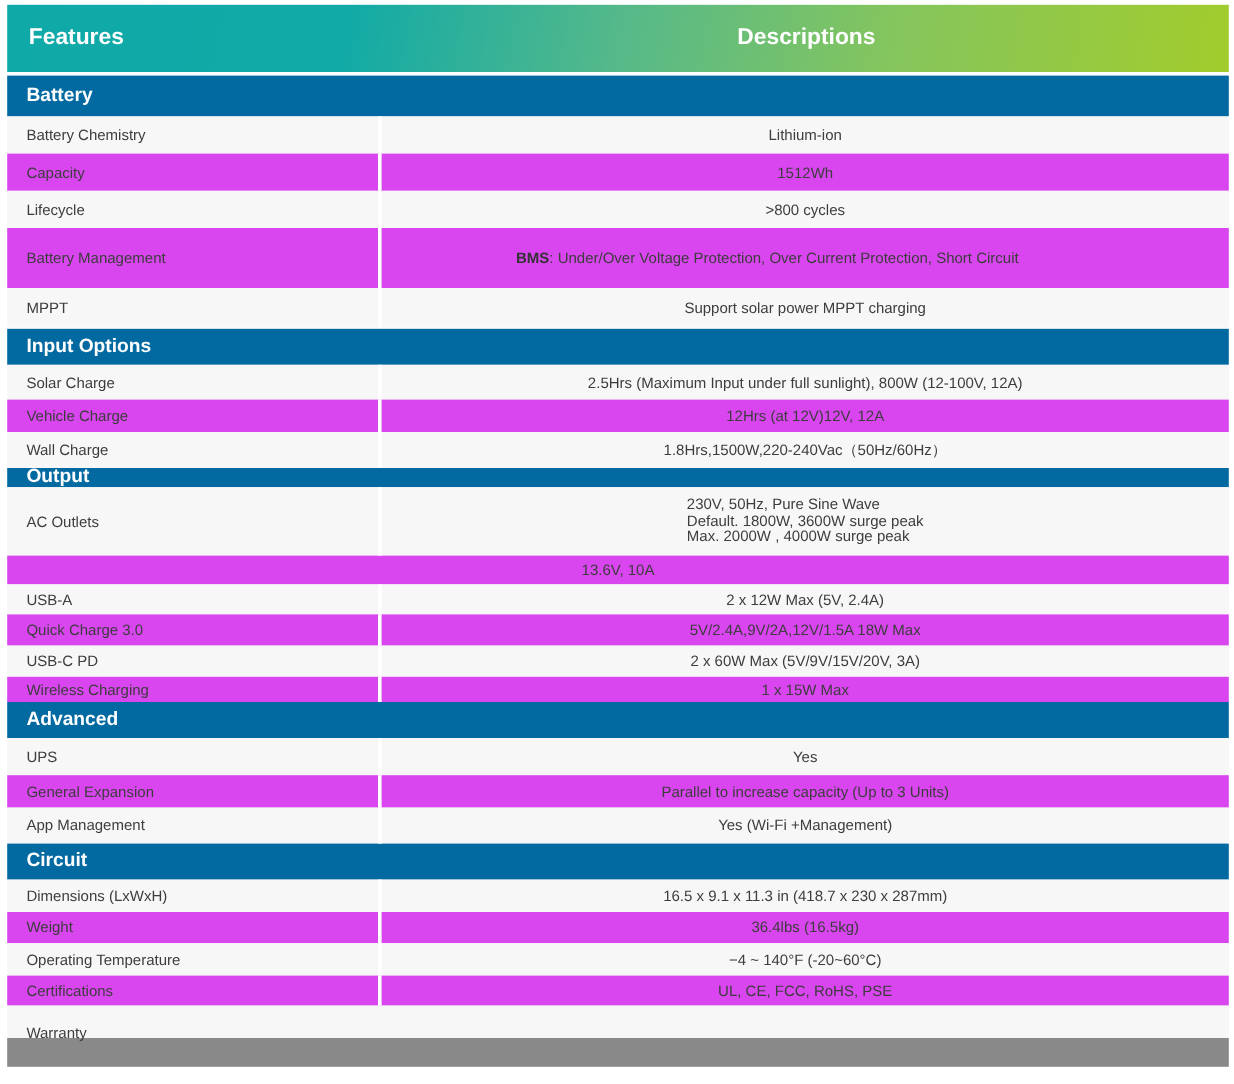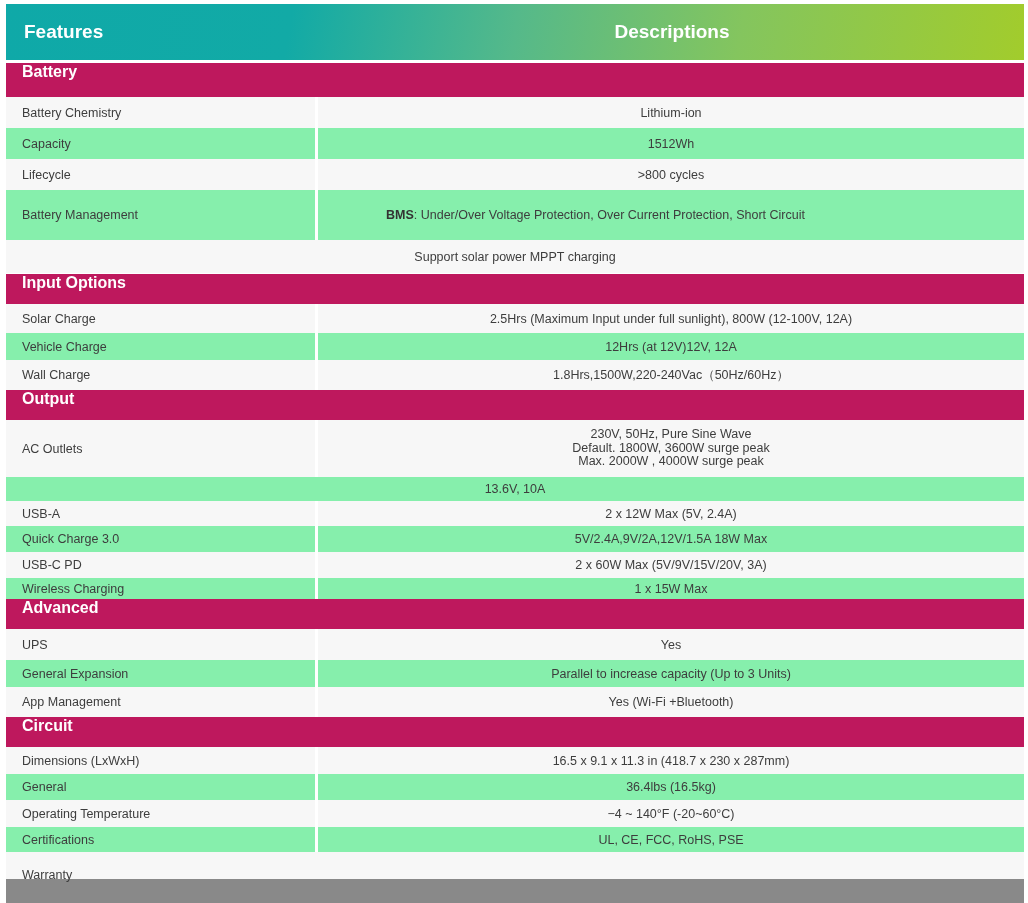--- a/index.html
+++ b/index.html
@@ -6,31 +6,31 @@
   body { width: 1028px; height: 903px; position: relative; overflow: hidden;
          font-family: "Liberation Sans", "DejaVu Sans", sans-serif; }
   .table { position: absolute; left: 6px; top: 4px; width: 1018px; }
   .head { height: 56px; position: relative;
           background: linear-gradient(100deg, #0fa9a8 0%, #12aaa6 28%, #55b98a 50%, #84c55e 72%, #a2cc2c 100%); }
   .head .col { position: absolute; top: 0; height: 56px; line-height: 56px; color: #ffffff;
                font-weight: bold; font-size: 19px; }
   .head .c1 { left: 18px; }
   .head .c2 { left: 314px; right: 0; text-align: center; }
   .gap { height: 3px; background: #ffffff; }
-  .sec { background: #be185d; color: #ffffff; font-weight: bold; font-size: 16px;
-         padding-left: 16px; box-sizing: border-box; display: flex; }
+  .sec { background: #0369a1; color: #ffffff; font-weight: bold; font-size: 16px;
+         padding-left: 16px; box-sizing: border-box; display: flex; align-items: center; }
   .row { display: flex; font-size: 12.5px; color: #3d3d3d; }
   .row.odd { background: #f7f7f7; }
-  .row.even { background: #86efac; }
+  .row.even { background: #d946ef; }
   .row .k { width: 312px; padding-left: 16px; box-sizing: border-box; display: flex; align-items: center;
             border-right: 3px solid #ffffff; text-align: center; }
-  .row .v { flex: 1; display: flex; align-items: center; justify-content: center; text-align: center;
+  .row .v { flex: 1; display: flex; align-items: center; justify-content: center; 
             line-height: 18px; }
   .row .v.multi { line-height: 13.5px; }
-  .row .v.left { justify-content: flex-start; padding-left: 68px; text-align: left; line-height: 19px; }
+  .row .v.left { justify-content: flex-start; padding-left: 112px; text-align: left; line-height: 19px; }
   .row.nodiv .k { border-right: 3px solid transparent; margin-top: 19px; }
   .footbar { background: #898989; height: 24px; }
   b { font-weight: bold; color: #333; }
 </style>
 </head>
 <body>
 
 <div class="table">
 
   <div class="head">
@@ -56,40 +56,41 @@
   </div>
   <div class="row even" style="height:50px">
     <div class="k">Battery Management</div>
     <div class="v left">
       <div>
         <div><b>BMS</b><span>: Under/Over Voltage Protection, Over Current Protection, Short Circuit</span></div>
       </div>
     </div>
   </div>
   <div class="row odd" style="height:33px">
+    <div class="k">MPPT</div>
     <div class="v">Support solar power MPPT charging</div>
   </div>
 
   <div class="sec" style="height:30px;margin-top:1px">
       <span>Input Options</span>
     </div>
   <div class="row odd" style="height:29px">
     <div class="k">Solar Charge</div>
     <div class="v">2.5Hrs (Maximum Input under full sunlight), 800W (12-100V, 12A)</div>
   </div>
   <div class="row even" style="height:27px">
     <div class="k">Vehicle Charge</div>
     <div class="v">12Hrs (at 12V)12V, 12A</div>
   </div>
   <div class="row odd" style="height:30px">
     <div class="k">Wall Charge</div>
     <div class="v">1.8Hrs,1500W,220-240Vac（50Hz/60Hz）</div>
   </div>
 
-  <div class="sec" style="height:30px">
+  <div class="sec" style="height:16px">
       <span>Output</span>
     </div>
   <div class="row odd" style="height:57px">
     <div class="k">AC Outlets</div>
     <div class="v multi">
       <div>
         <div>230V, 50Hz, Pure Sine Wave</div>
         <div>Default. 1800W, 3600W surge peak</div>
         <div>Max. 2000W , 4000W surge peak</div>
       </div>
@@ -121,32 +122,32 @@
   <div class="row odd" style="height:31px">
     <div class="k">UPS</div>
     <div class="v">Yes</div>
   </div>
   <div class="row even" style="height:27px">
     <div class="k">General Expansion</div>
     <div class="v">Parallel to increase capacity (Up to 3 Units)</div>
   </div>
   <div class="row odd" style="height:30px">
     <div class="k">App Management</div>
-    <div class="v">Yes (Wi-Fi +Bluetooth)</div>
+    <div class="v">Yes (Wi-Fi +Management)</div>
   </div>
 
   <div class="sec" style="height:30px">
       <span>Circuit</span>
     </div>
   <div class="row odd" style="height:27px">
     <div class="k">Dimensions (LxWxH)</div>
     <div class="v">16.5 x 9.1 x 11.3 in  (418.7 x 230 x 287mm)</div>
   </div>
   <div class="row even" style="height:26px">
-    <div class="k">General</div>
+    <div class="k">Weight</div>
     <div class="v">36.4lbs (16.5kg)</div>
   </div>
   <div class="row odd" style="height:27px">
     <div class="k">Operating Temperature</div>
     <div class="v">−4 ~ 140°F (-20~60°C)</div>
   </div>
   <div class="row even" style="height:25px">
     <div class="k">Certifications</div>
     <div class="v">UL, CE, FCC, RoHS, PSE</div>
   </div>

